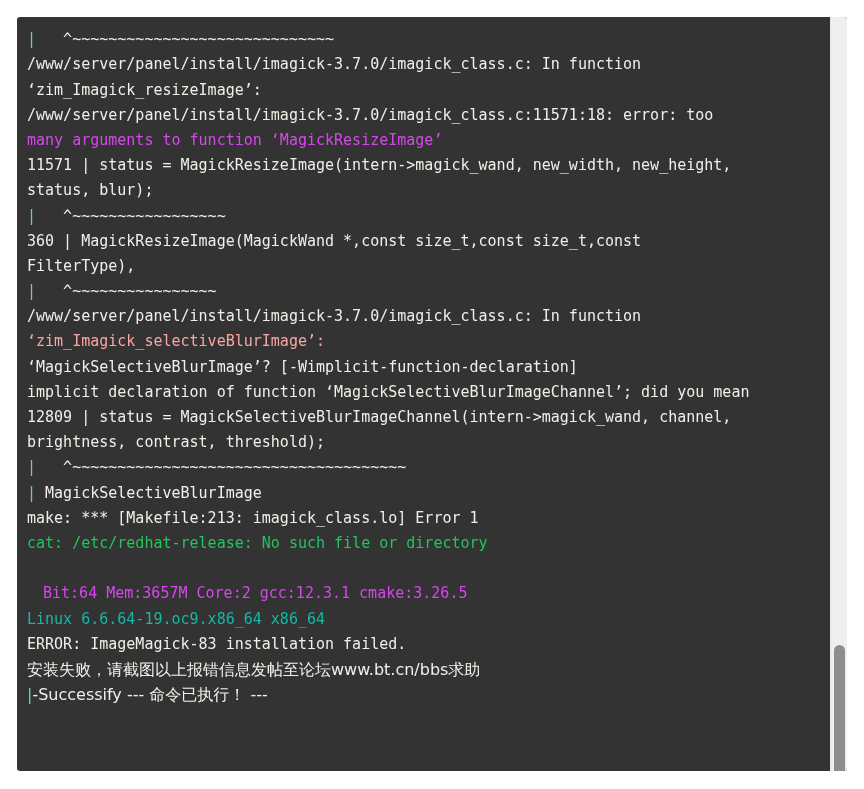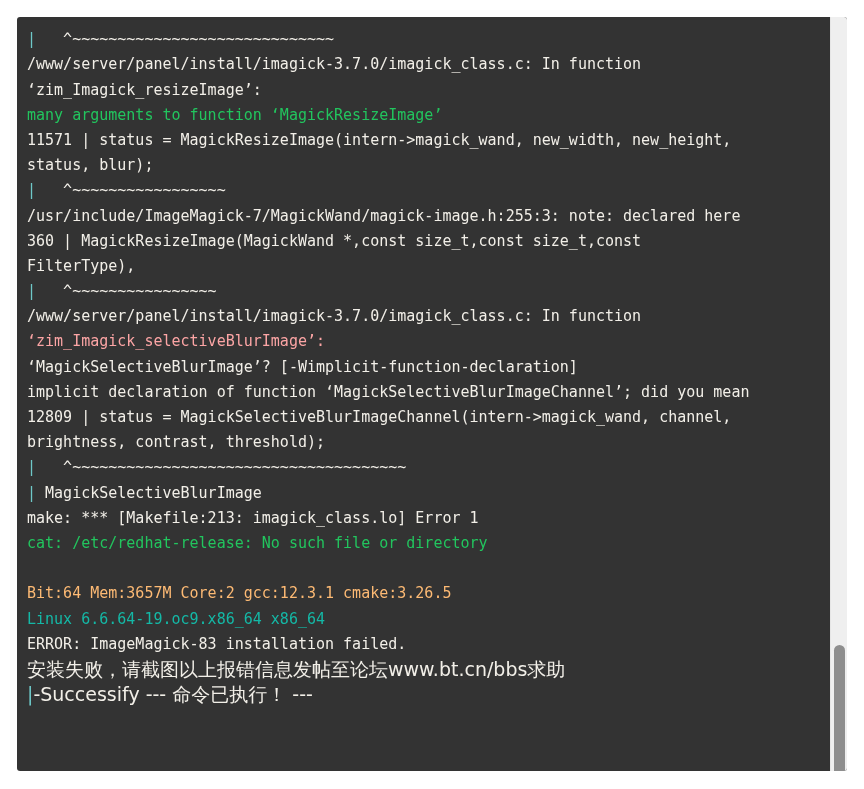--- a/index.html
+++ b/index.html
@@ -62,21 +62,21 @@
 
   .line.blank { color: transparent; }
 
   
   .pipe { color: #6ec8c8; }
   .txt  { color: #f2efe8; }
 
   
   .line.cjk {
     font-family: "DejaVu Sans", "Liberation Sans", sans-serif;
-    font-size: 19px;
+    font-size: 16px;
   }
 
   
   .scrollbar-track {
     position: absolute;
     right: 0;
     top: 0;
     width: 17px;
     height: 100%;
     background: #efefef;
@@ -98,40 +98,40 @@
 <div id="app">
 
   <div class="console-panel" style="background: rgb(51, 51, 51);">
 
     <div class="console-viewport">
       <div class="console-lines">
           <div class="line blank"><span class="txt" style="color: rgb(242, 239, 232);"></span></div>
           <div class="line"><span class="pipe" style="color: rgb(110, 200, 200);">|</span><span class="txt" style="color: rgb(242, 239, 232);">   ^~~~~~~~~~~~~~~~~~~~~~~~~~~~~~</span></div>
           <div class="line"><span class="txt" style="color: rgb(242, 239, 232);">/www/server/panel/install/imagick-3.7.0/imagick_class.c: In function</span></div>
           <div class="line"><span class="txt" style="color: rgb(242, 239, 232);">‘zim_Imagick_resizeImage’:</span></div>
-          <div class="line"><span class="txt" style="color: #22c55e; margin-top: 24px;">many arguments to function ‘MagickResizeImage’</span></div>
+          <div class="line"><span class="txt" style="color: rgb(242, 239, 232);">/www/server/panel/install/imagick-3.7.0/imagick_class.c:11571:18: error: too</span></div>
+          <div class="line"><span class="txt" style="color: #d946ef; margin-top: 24px;">many arguments to function ‘MagickResizeImage’</span></div>
           <div class="line"><span class="txt" style="color: rgb(242, 239, 232);">11571 | status = MagickResizeImage(intern-&gt;magick_wand, new_width, new_height,</span></div>
           <div class="line"><span class="txt" style="color: rgb(242, 239, 232);">status, blur);</span></div>
           <div class="line"><span class="pipe" style="color: rgb(110, 200, 200);">|</span><span class="txt" style="color: rgb(242, 239, 232);">   ^~~~~~~~~~~~~~~~~~</span></div>
-          <div class="line"><span class="txt" style="color: rgb(242, 239, 232);">/usr/include/ImageMagick-7/MagickWand/magick-image.h:255:3: note: declared here</span></div>
           <div class="line"><span class="txt" style="color: rgb(242, 239, 232);">360 | MagickResizeImage(MagickWand *,const size_t,const size_t,const</span></div>
           <div class="line"><span class="txt" style="color: rgb(242, 239, 232);">FilterType),</span></div>
           <div class="line"><span class="pipe" style="color: rgb(110, 200, 200);">|</span><span class="txt" style="color: rgb(242, 239, 232);">   ^~~~~~~~~~~~~~~~~</span></div>
           <div class="line"><span class="txt" style="color: rgb(242, 239, 232);">/www/server/panel/install/imagick-3.7.0/imagick_class.c: In function</span></div>
           <div class="line"><span class="txt" style="color: #fca5a5;">‘zim_Imagick_selectiveBlurImage’:</span></div>
           <div class="line"><span class="txt" style="color: rgb(242, 239, 232);">‘MagickSelectiveBlurImage’? [-Wimplicit-function-declaration]</span></div>
           <div class="line"><span class="txt" style="color: rgb(242, 239, 232);">implicit declaration of function ‘MagickSelectiveBlurImageChannel’; did you mean</span></div>
           <div class="line"><span class="txt" style="color: rgb(242, 239, 232);">12809 | status = MagickSelectiveBlurImageChannel(intern-&gt;magick_wand, channel,</span></div>
           <div class="line"><span class="txt" style="color: rgb(242, 239, 232); margin-top: 14px;">brightness, contrast, threshold);</span></div>
           <div class="line"><span class="pipe" style="color: rgb(110, 200, 200);">|</span><span class="txt" style="color: rgb(242, 239, 232);">   ^~~~~~~~~~~~~~~~~~~~~~~~~~~~~~~~~~~~~~</span></div>
           <div class="line"><span class="pipe" style="color: rgb(110, 200, 200);">|</span><span class="txt" style="color: rgb(242, 239, 232);"> MagickSelectiveBlurImage</span></div>
           <div class="line"><span class="txt" style="color: rgb(242, 239, 232);">make: *** [Makefile:213: imagick_class.lo] Error 1</span></div>
           <div class="line"><span class="txt" style="color: #22c55e;">cat: /etc/redhat-release: No such file or directory</span></div>
           <div class="line blank"><span class="txt" style="color: rgb(242, 239, 232);"></span></div>
-          <div class="line"><span class="txt" style="color: #fdba74;">Bit:64 Mem:3657M Core:2 gcc:12.3.1 cmake:3.26.5</span></div>
+          <div class="line"><span class="txt" style="color: #d946ef; margin-left: 16px;">Bit:64 Mem:3657M Core:2 gcc:12.3.1 cmake:3.26.5</span></div>
           <div class="line"><span class="txt" style="color: #14b8a6;">Linux 6.6.64-19.oc9.x86_64 x86_64</span></div>
           <div class="line"><span class="txt" style="color: rgb(242, 239, 232);">ERROR: ImageMagick-83 installation failed.</span></div>
           <div class="line cjk"><span class="txt" style="color: rgb(242, 239, 232);">安装失败，请截图以上报错信息发帖至论坛www.bt.cn/bbs求助</span></div>
           <div class="line cjk"><span class="pipe" style="color: rgb(110, 200, 200);">|</span><span class="txt" style="color: rgb(242, 239, 232);">-Successify --- 命令已执行！ ---</span></div>
         </div>
     </div>
 
     <div class="scrollbar-track" style="background: rgb(239, 239, 239);">
       <div class="scrollbar-thumb" style="background: rgb(142, 142, 142); top: 628px; height: 142px;"></div>
     </div>

